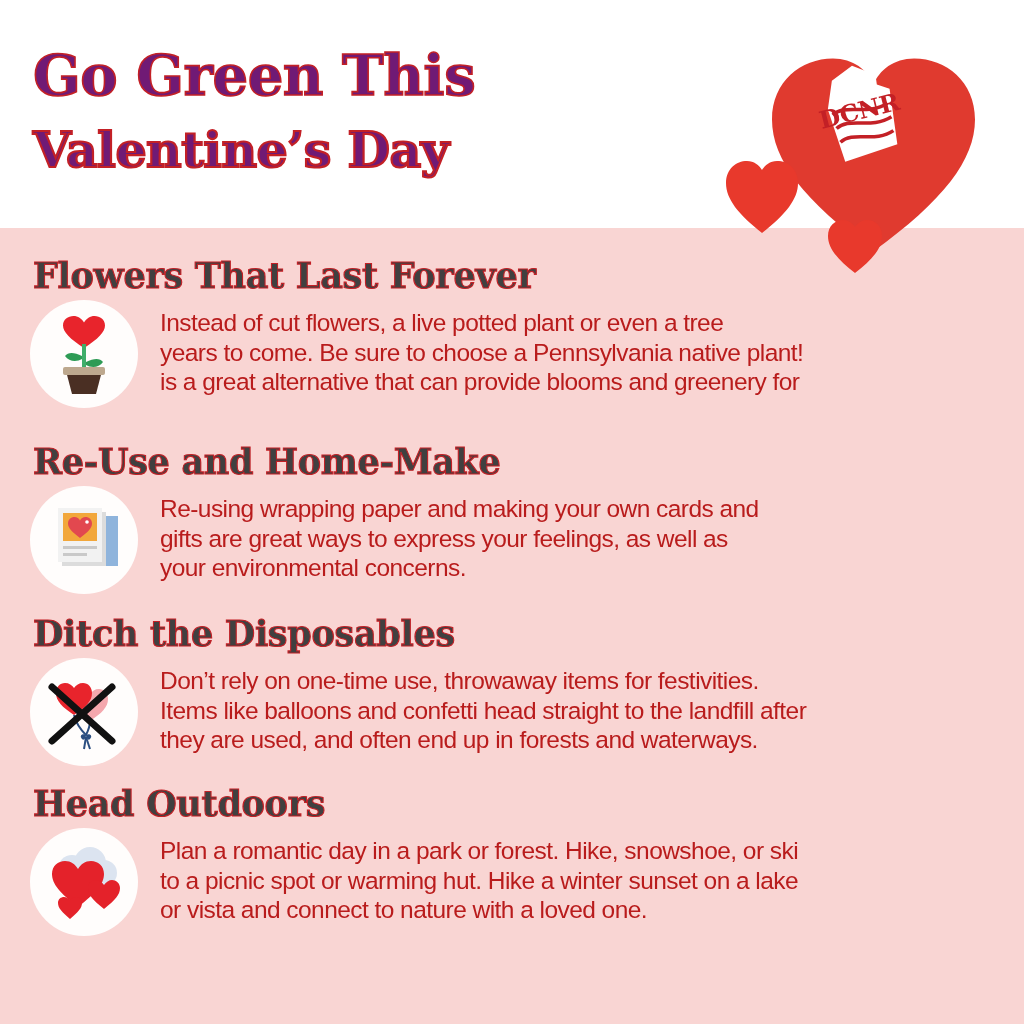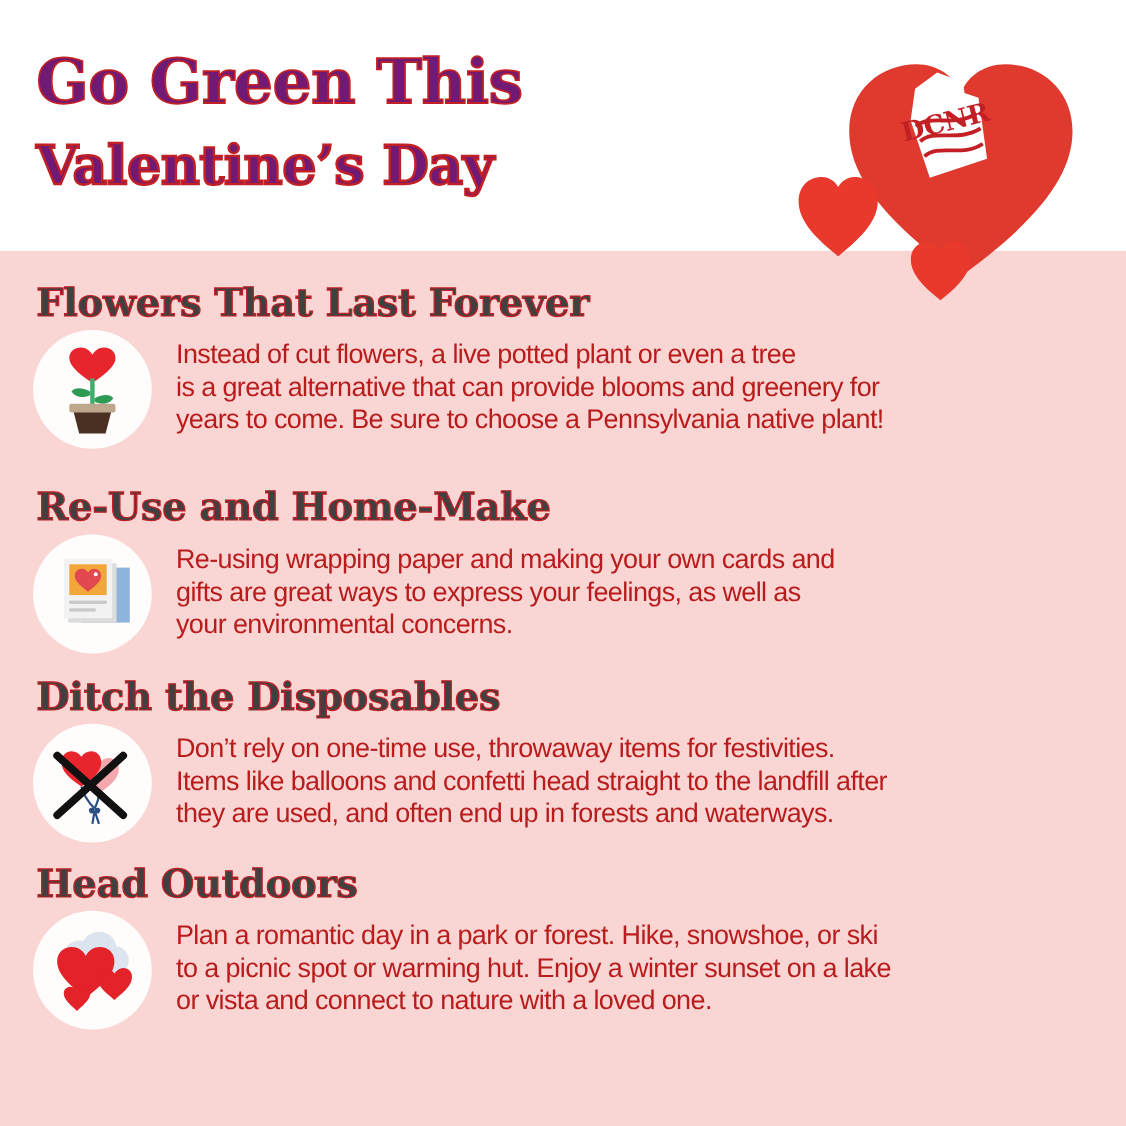--- a/index.html
+++ b/index.html
@@ -111,22 +111,22 @@
             <path d="M38 36 C24 27 17 20 17 13.5 C17 7.5 22 4 27.5 4 C32 4 35.5 6.5 38 10.5 C40.5 6.5 44 4 48.5 4 C54 4 59 7.5 59 13.5 C59 20 52 27 38 36 Z" fill="#E8242C"></path>
             <rect x="36" y="32" width="4" height="28" fill="#3FAE6A"></rect>
             <path d="M36 44 C28 40 22 40 19 44 C23 50 31 50 36 47 Z" fill="#2E9B55"></path>
             <path d="M40 50 C48 46 54 46 57 50 C53 56 45 56 40 53 Z" fill="#2E9B55"></path>
             <path d="M20 59 L56 59 L50 82 L26 82 Z" fill="#4A2F23"></path>
             <rect x="17" y="55" width="42" height="8" rx="2" fill="#BDA88E"></rect>
           </svg>
         </div>
         <div class="sec-text">
           <span class="ln">Instead of cut flowers, a live potted plant or even a tree</span>
+          <span class="ln">years to come. Be sure to choose a Pennsylvania native plant!</span>
           <span class="ln">is a great alternative that can provide blooms and greenery for</span>
-          <span class="ln">years to come. Be sure to choose a Pennsylvania native plant!</span>
         </div>
       </div>
     </div>
 
     <div class="section s2">
       <h2 class="sec-head">Re-Use and Home-Make</h2>
       <div class="sec-body">
         <div class="icon-circle">
           <svg width="80" height="76" viewBox="0 0 80 76">
             <rect x="30" y="14" width="44" height="50" fill="#8FB4DC"></rect>
@@ -183,20 +183,20 @@
               <circle cx="62" cy="30" r="13"></circle>
               <rect x="18" y="26" width="52" height="16" rx="8"></rect>
             </g>
             <path d="M36 64 C18 50 10 41 10 31 C10 23 16 18 23 18 C29 18 33 21 36 26 C39 21 43 18 49 18 C56 18 62 23 62 31 C62 41 54 50 36 64 Z" fill="#E4222A"></path>
             <path d="M62 66 C51 57 46 52 46 45 C46 40 50 37 54 37 C57 37 60 39 62 42 C64 39 67 37 70 37 C74 37 78 40 78 45 C78 52 73 57 62 66 Z" fill="#E4222A"></path>
             <path d="M28 76 C20 69 16 65 16 60 C16 56 19 54 22 54 C24 54 26 55 28 57 C30 55 32 54 34 54 C37 54 40 56 40 60 C40 65 36 69 28 76 Z" fill="#E4222A"></path>
           </svg>
         </div>
         <div class="sec-text">
           <span class="ln">Plan a romantic day in a park or forest. Hike, snowshoe, or ski</span>
-          <span class="ln">to a picnic spot or warming hut. Enjoy a winter sunset on a lake</span>
+          <span class="ln">to a picnic spot or warming hut. Hike a winter sunset on a lake</span>
           <span class="ln">or vista and connect to nature with a loved one.</span>
         </div>
       </div>
     </div>
 
   </div>
 </div>
 
 </body></html>

